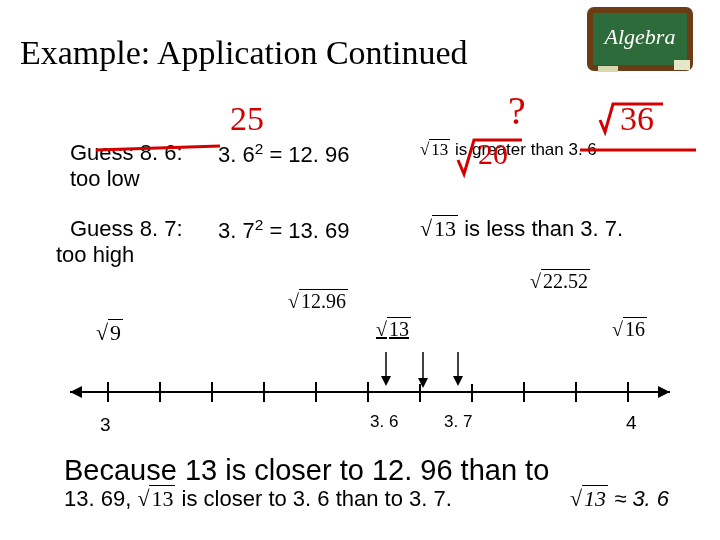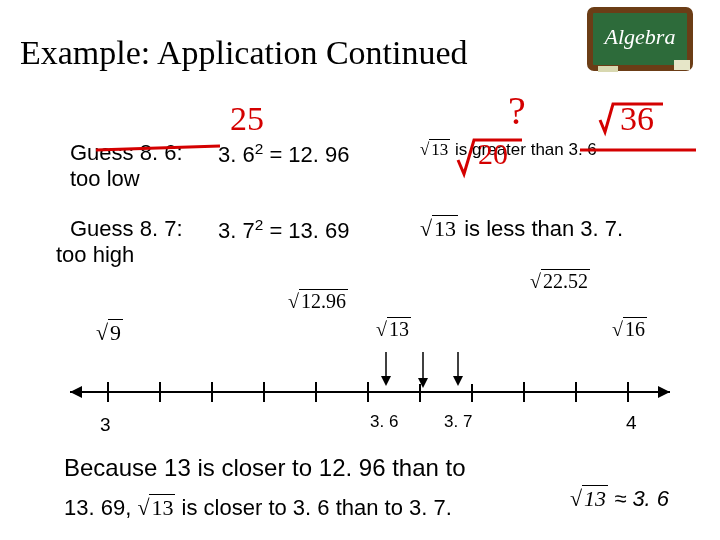--- a/index.html
+++ b/index.html
@@ -32,29 +32,29 @@
   .row2b { position: absolute; top: 242px; left: 56px; font-size: 22px; text-align: right; }
   .calc1 { position: absolute; top: 140px; left: 218px; font-size: 22px; }
   .calc2 { position: absolute; top: 216px; left: 218px; font-size: 22px; }
   .expl1 { position: absolute; top: 140px; left: 420px; font-size: 17px; }
   .expl2 { position: absolute; top: 216px; left: 420px; font-size: 22px; text-align: center; }
   .sqrt-inline { font-family: "Times New Roman", serif; position: relative; }
   .sqrt-inline .rad { border-top: 1.5px solid #000; padding: 0 2px; }
   .sq1296 { position: absolute; top: 270px; left: 288px; font-size: 20px; font-family:"Times New Roman", serif;margin-top:20px; }
   .sq1369 { position: absolute; top: 270px; left: 530px; font-size: 20px; font-family:"Times New Roman", serif; }
   .sq9    { position: absolute; top: 320px; left: 96px;  font-size: 22px; font-family:"Times New Roman", serif; }
-  .sq13   { position: absolute; top: 318px; left: 376px; font-size: 20px; font-family:"Times New Roman", serif; }
+  .sq13   { position: absolute; top: 318px; left: 376px; font-size: 20px; font-family:"Times New Roman", serif;text-decoration:underline; }
   .sq16   { position: absolute; top: 318px; left: 612px; font-size: 20px; font-family:"Times New Roman", serif; }
   .numline { position: absolute; top: 352px; left: 70px; width: 600px; height: 60px; }
   .lbl3  { position: absolute; top: 414px; left: 100px; font-size: 19px; }
   .lbl36 { position: absolute; top: 412px; left: 370px; font-size: 17px; }
   .lbl37 { position: absolute; top: 412px; left: 444px; font-size: 17px; }
   .lbl4  { position: absolute; top: 412px; left: 626px; font-size: 19px; }
-  .concl1 { position: absolute; top: 454px; left: 64px; font-size: 24px; }
-  .concl2 { position: absolute; top: 486px; left: 64px; font-size: 22px; margin-top: 9px; }
+  .concl1 { position: absolute; top: 454px; left: 64px; font-size: 29px; }
+  .concl2 { position: absolute; top: 486px; left: 64px; font-size: 22px; }
   .concl3 { position: absolute; top: 486px; left: 570px; font-size: 22px; font-style: italic; }
   .sqrt13a { font-family:"Times New Roman", serif; font-size: 22px; }
   .hand-red { position: absolute; pointer-events: none; }
   sup { font-size: 0.7em; }
 </style>
 </head>
 <body>
 
 <div class="title">Example: Application Continued</div>
 

